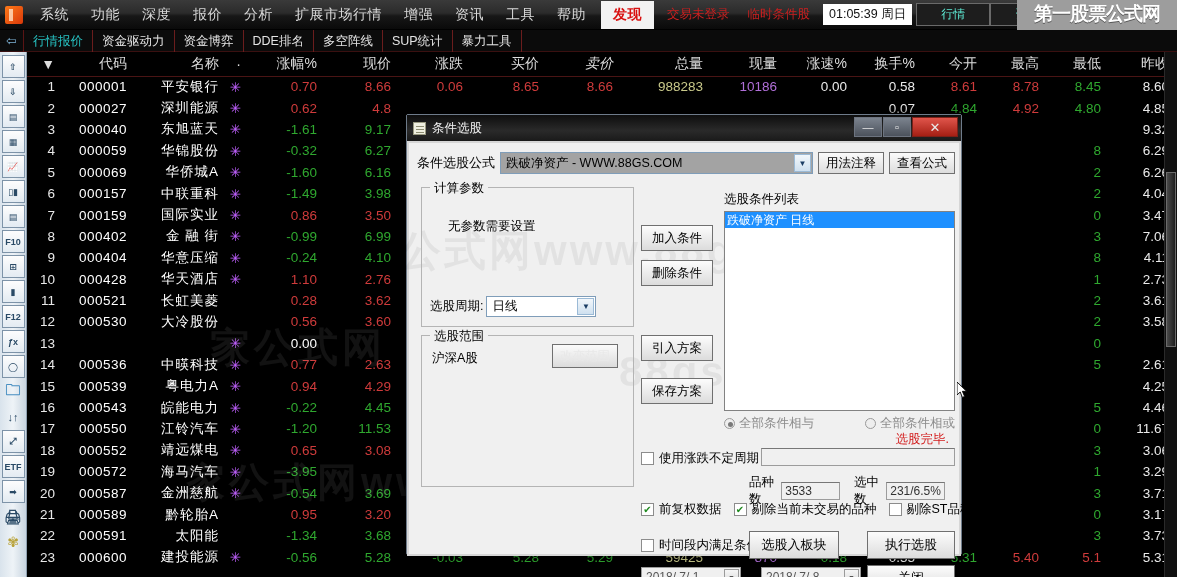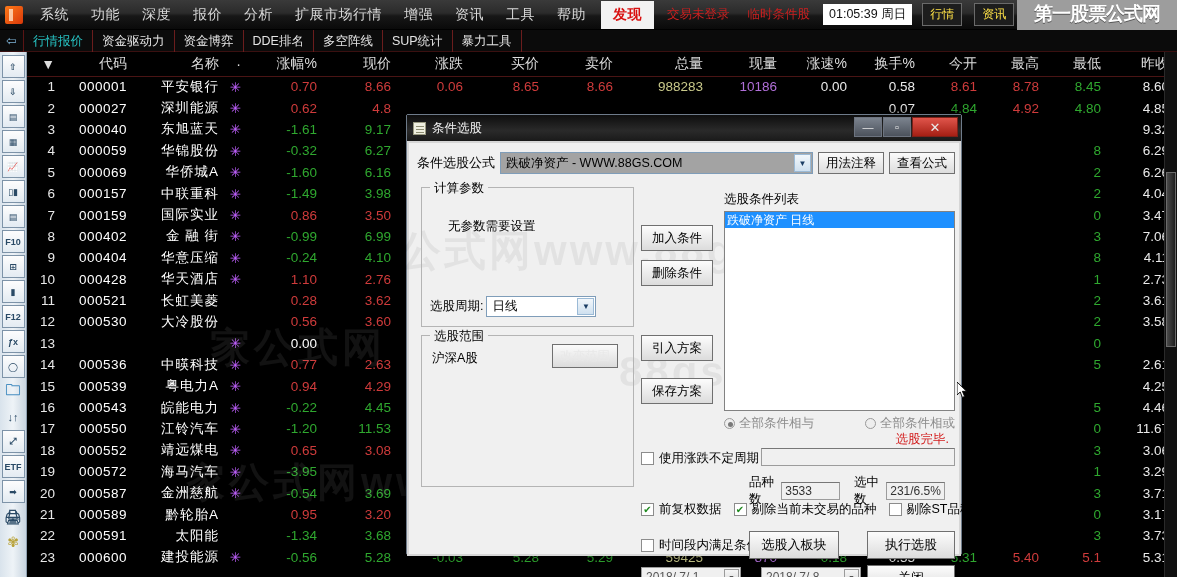--- a/index.html
+++ b/index.html
@@ -27,22 +27,22 @@
   .menu-item.discover{
     background:#f2f2f2; color:#d81010; font-weight:bold;
     padding:5px 12px; margin:0 4px;
   }
   .menu-warn{ color:#cc1f1f; font-size:12.5px; padding:0 9px; white-space:nowrap; }
   #clock{
     background:#ffffff; color:#111; font-size:12.5px; padding:2px 6px;
     margin:0 4px; white-space:nowrap; font-family:"Liberation Sans",sans-serif;
   }
   .rbtn{
-    border:1px solid #6a6a6a; color:#fde047; font-size:12px;
-    padding:2px 7px; margin:0 6px; background:#1d1d1d; white-space:nowrap;
+    border:1px solid #6a6a6a; color:#5eead4; font-size:12px;
+    padding:2px 24px; margin:0 0; background:#1d1d1d; white-space:nowrap;
   }
   #watermark{
     position:absolute; right:0; top:0; width:160px; height:48px;
     background:#9d9d9d; color:#fff; text-align:center; overflow:hidden;
   }
   #wm-main{ font-size:19px; font-weight:bold; line-height:27px; letter-spacing:-1px; color:#ffffff;
             text-shadow:0 1px 0 #555; }
   #wm-sub{ font-size:11.5px; font-weight:bold; color:#f5c542; line-height:14px; }
 
   
@@ -88,21 +88,21 @@
   }
   td.idx{ text-align:right; color:#e8e8e8; padding-right:8px;}
   td.code{ text-align:left; color:#ffffff; letter-spacing:.5px; padding-left:4px;}
   td.name{ text-align:left; color:#ffffff; font-size:14px; letter-spacing:1px;}
   td.dot{ text-align:center; color:#c060ff; font-size:9px;}
   .up{ color:#cf3b3b; } .dn{ color:#2fa82f; } .flat{ color:#ffffff; }
   .vol{ color:#c9c98a; } .amt{ color:#b06fd8; } .white{color:#eaeaea;}
   th.c0{width:34px;text-align:right;} th.c1{width:72px;text-align:left;padding-left:4px;}
   th.c2{width:92px;text-align:left;} th.c3{width:22px;text-align:center;}
   th.c4{width:76px;} th.c5{width:74px;} th.c6{width:72px;} th.c7{width:76px;}
-  th.c8{width:74px;} th.c9{width:90px;margin-top:45px;} th.c10{width:74px;} th.c11{width:70px;}
+  th.c8{width:74px;font-style:italic;} th.c9{width:90px;margin-top:45px;} th.c10{width:74px;} th.c11{width:70px;}
   th.c12{width:68px;} th.c13{width:62px;} th.c14{width:62px;} th.c15{width:62px;}
   th.c16{width:68px;} th.c17{width:78px;}
 
   
   #q-scroll{
     position:absolute; right:0; top:52px; width:13px; height:525px;
     background:#101010; border-left:1px solid #2a2a2a;
   }
   #q-thumb{ position:absolute; left:1px; top:120px; width:10px; height:175px;
     background:linear-gradient(to right,#4a4a4a,#1f1f1f); border:1px solid #6b6b6b;}

